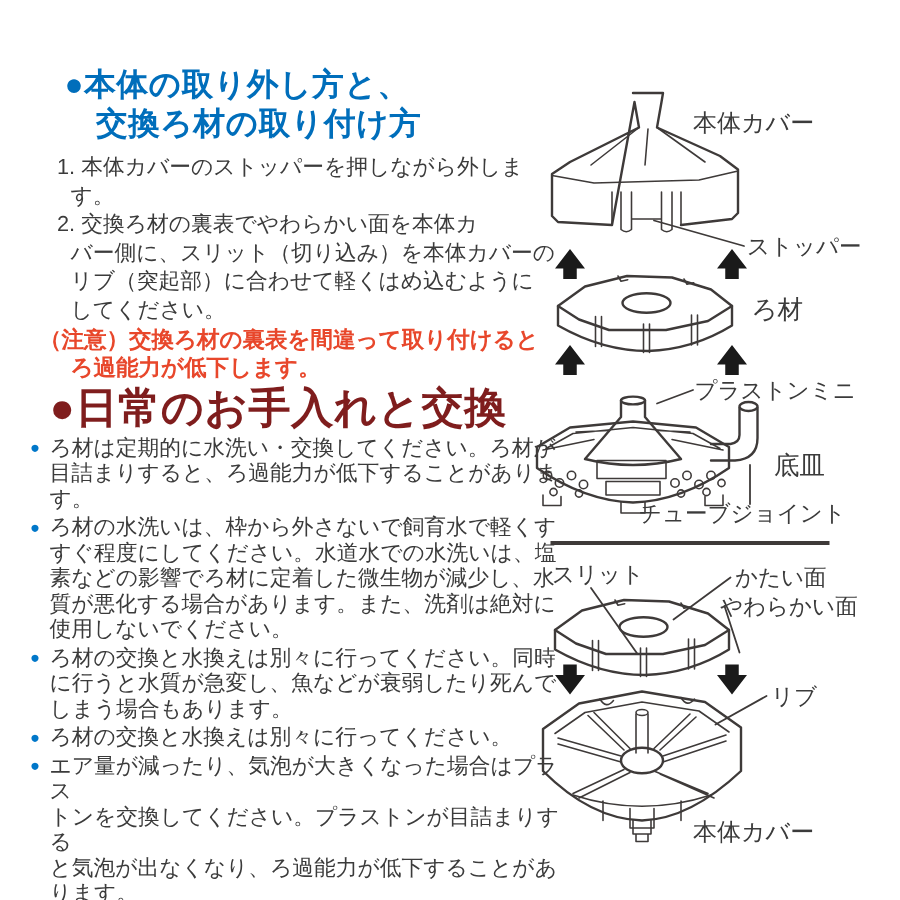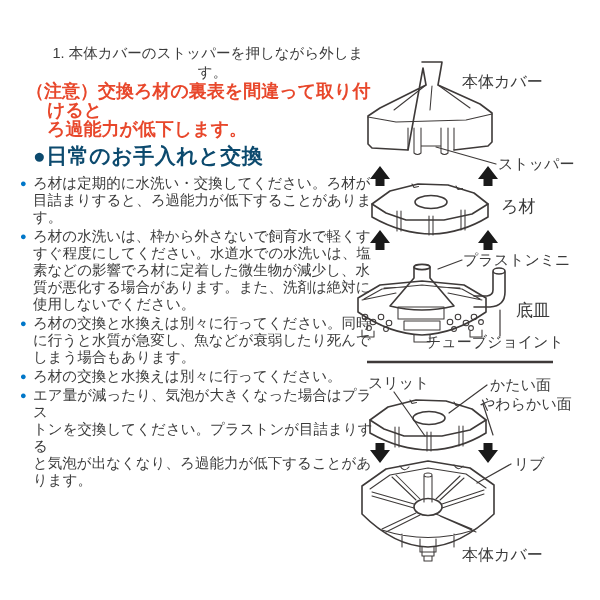--- a/index.html
+++ b/index.html
@@ -7,49 +7,55 @@
     width:600px;height:600px;background:#ffffff;position:relative;overflow:hidden;
     font-family:"Liberation Sans","DejaVu Sans",sans-serif;color:#3b3b3b;
   }
   .left-col{position:absolute;left:0;top:44px;width:378px}
   .h1{
     color:#006ebb;font-weight:bold;font-size:21px;line-height:26px;
     margin:0 0 7px 64px;text-indent:-21px;white-space:pre-line;letter-spacing:.5px;
   }
   .step{
     font-size:14.5px;line-height:19px;margin:0 0 0 47px;
-    text-indent:-9px;white-space:pre-line;text-align:center;
+    text-indent:-9px;white-space:pre-line;
   }
   .note{
-    color:#e8472b;font-size:18px;line-height:19px;margin:0 0 0 47px;
+    color:#e8472b;font-size:15px;line-height:19px;margin:0 0 0 47px;
     text-indent:-21px;white-space:pre-line;font-weight:bold;
   }
   .h2{
-    color:#0c4a6e;font-weight:bold;font-size:21px;line-height:26px;
+    color:#7f1d1d;font-weight:bold;font-size:28px;line-height:26px;
     margin:4px 0 6px 33px;letter-spacing:.5px;
   }
   .bullet{display:flex;margin:0 0 2px 20px;font-size:14.5px;line-height:17px}
   .dot{flex:0 0 13px;color:#0077c9;font-size:11px;line-height:17px}
   .btext{white-space:pre-line}
   svg.art{position:absolute;left:350px;top:40px}
   .ln{fill:none;stroke:#3e3a39;stroke-width:1.6;stroke-linejoin:round;stroke-linecap:round}
   .thin{stroke-width:1.05}
   .lead{fill:none;stroke:#3e3a39;stroke-width:1.2;stroke-linecap:round}
   .arr{fill:#1a1a1a;stroke:none}
   .divline{stroke:#3e3a39;stroke-width:2.6}
   svg text{fill:#3b3b3b;font-size:15px;font-family:"Liberation Sans","DejaVu Sans",sans-serif}
   svg text.big{font-size:16px}
   svg text.bigger{font-size:17px}
 </style>
 </head>
 <body>
 
 <div class="left-col">
+  <div class="h1">●本体の取り外し方と、
+交換ろ材の取り付け方</div>
   <div class="step">1. 本体カバーのストッパーを押しながら外しま
 す。</div>
+  <div class="step">2. 交換ろ材の裏表でやわらかい面を本体カ
+バー側に、スリット（切り込み）を本体カバーの
+リブ（突起部）に合わせて軽くはめ込むように
+してください。</div>
   <div class="note">（注意）交換ろ材の裏表を間違って取り付けると
 ろ過能力が低下します。</div>
   <div class="h2">●日常のお手入れと交換</div>
 
   <div class="bullet">
     <span class="dot">●</span>
     <span class="btext">ろ材は定期的に水洗い・交換してください。ろ材が
 目詰まりすると、ろ過能力が低下することがあります。</span>
   </div>
   <div class="bullet">

